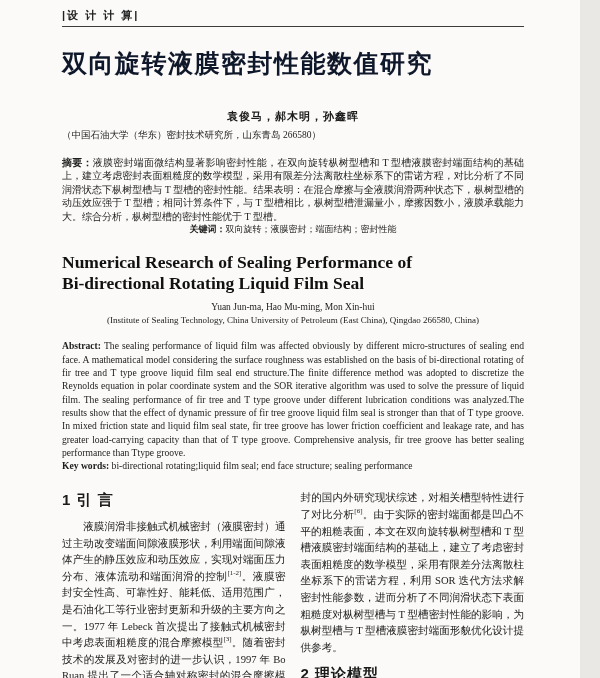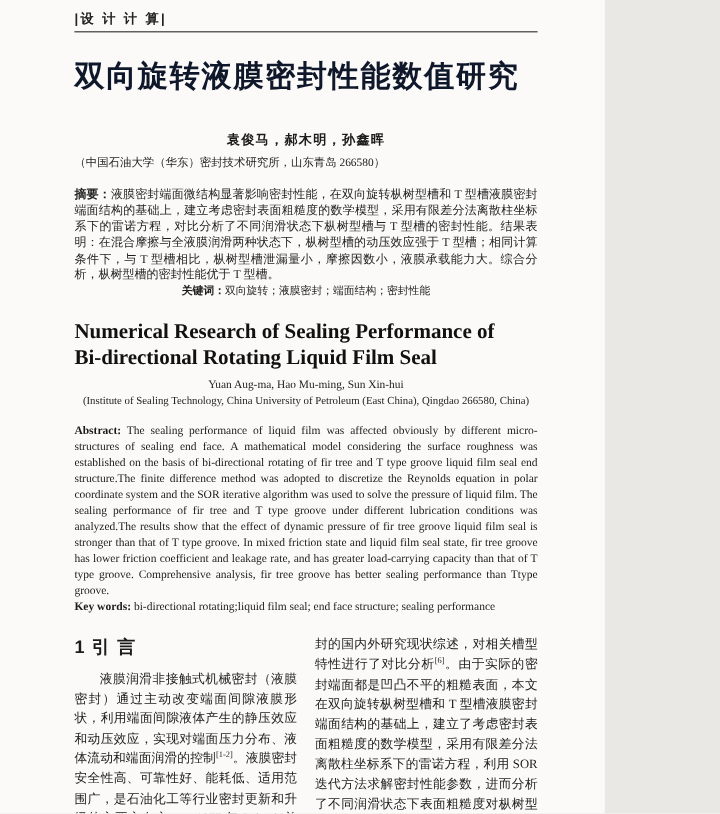--- a/index.html
+++ b/index.html
@@ -5,21 +5,21 @@
   html,body{margin:0;padding:0;}
   body{
     width:600px;height:678px;
     background:#e9e8e5;
     font-family:"Liberation Serif","DejaVu Serif",serif;
     color:#1c1c1c;
     -webkit-font-smoothing:antialiased;
   }
   .page{
     position:relative;
-    width:504px;height:678px;
+    width:580px;height:678px;
     background:#fbfaf8;
     overflow:hidden;
     box-sizing:border-box;
     padding:8px 56px 0 62px;
   }
   .hdr-label{
     font-family:"Liberation Sans","DejaVu Sans",sans-serif;
     font-weight:bold;
     font-size:11px;
     letter-spacing:2px;
@@ -144,21 +144,21 @@
   </div>
   <div class="kw">
     <span class="lbl">关键词：</span><span>双向旋转；液膜密封；端面结构；密封性能</span>
   </div>
 
   <div class="title-en">
     <div>Numerical Research of Sealing Performance of</div>
     <div>Bi-directional Rotating Liquid Film Seal</div>
   </div>
 
-  <div class="authors-en">Yuan Aug-ma, Hao Mu-ming, Sun Xin-hui</div>
+  <div class="authors-en">Yuan Jun-ma, Hao Mu-ming, Mon Xin-hui</div>
   <div class="affil-en">(Institute of Sealing Technology, China University of Petroleum (East China), Qingdao 266580, China)</div>
 
   <div class="abs-en">
     <span class="lbl">Abstract:</span>
     <span>The sealing performance of liquid film was affected obviously by different micro-structures of sealing end face. A mathematical model considering the surface roughness was established on the basis of bi-directional rotating of fir tree and T type groove liquid film seal end structure.The finite difference method was adopted to discretize the Reynolds equation in polar coordinate system and the SOR iterative algorithm was used to solve the pressure of liquid film. The sealing performance of fir tree and T type groove under different lubrication conditions was analyzed.The results show that the effect of dynamic pressure of fir tree groove liquid film seal is stronger than that of T type groove. In mixed friction state and liquid film seal state, fir tree groove has lower friction coefficient and leakage rate, and has greater load-carrying capacity than that of T type groove. Comprehensive analysis, fir tree groove has better sealing performance than Ttype groove.</span>
   </div>
   <div class="kw-en">
     <span class="lbl">Key words:</span>
     <span>bi-directional rotating;liquid film seal; end face structure; sealing performance</span>
   </div>

